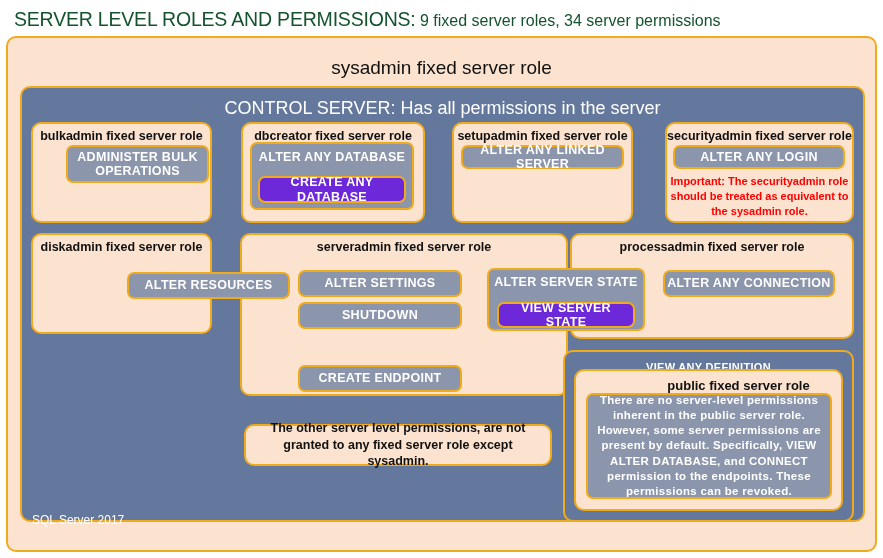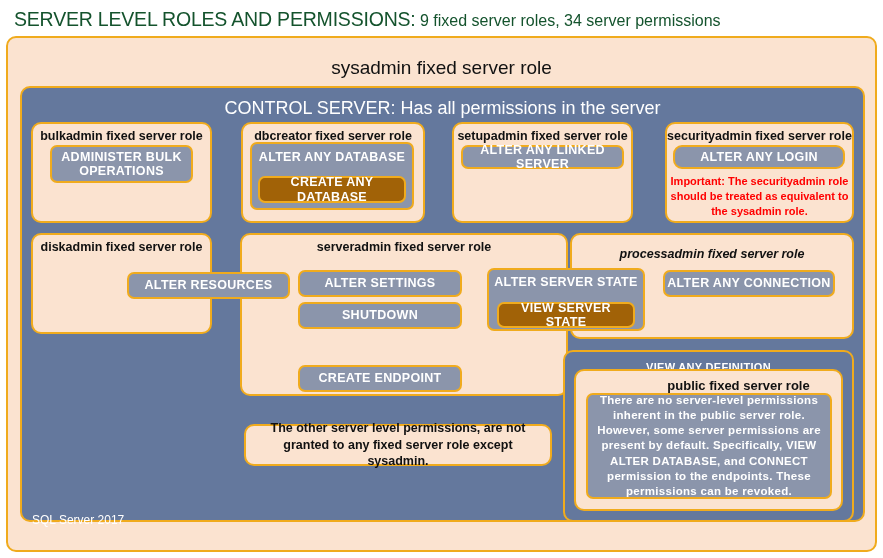--- a/index.html
+++ b/index.html
@@ -15,21 +15,21 @@
 
   
   .peach{background:#fbe3d0;border:2px solid #f0ab1d;border-radius:10px;
          box-sizing:border-box;position:absolute;}
   .slate{background:#64789d;border:2px solid #f0ab1d;border-radius:10px;
          box-sizing:border-box;position:absolute;}
   .perm{background:#8b95ab;border:2px solid #f0ab1d;border-radius:7px;
         box-sizing:border-box;position:absolute;color:#ffffff;
         display:flex;align-items:center;justify-content:center;text-align:center;
         font-size:12.5px;font-weight:bold;letter-spacing:.3px;line-height:1.15;}
-  .perm.dark{background:#a16207;}
+  .perm.dark{background:#6d28d9;}
 
   
   .role-label{position:absolute;width:100%;text-align:center;color:#111111;
               font-size:12.5px;font-weight:bold;}
   .band-label{position:absolute;width:100%;text-align:center;color:#ffffff;
               font-size:18px;}
   .sysadmin-label{position:absolute;width:100%;text-align:center;color:#111111;
                   font-size:19px;}
   .warn{position:absolute;text-align:center;color:#ff0000;font-size:11px;
         font-weight:bold;line-height:1.35;}
@@ -59,58 +59,58 @@
     <div class="sysadmin-label" style="top:19px;">sysadmin fixed server role</div>
   </div>
 
   <div class="slate" style="left:20px;top:86px;width:845px;height:436px;">
     <div class="band-label" style="top:10px;">CONTROL SERVER: Has all permissions in the server</div>
   </div>
 
   <div class="peach" style="left:31px;top:122px;width:181px;height:101px;">
     <div class="role-label" style="top:5px;">bulkadmin fixed server role</div>
   </div>
-  <div class="perm" style="left:50px;top:145px;width:143px;height:38px;">ADMINISTER  BULK OPERATIONS</div>
+  <div class="perm" style="left:66px;top:145px;width:143px;height:38px;">ADMINISTER  BULK OPERATIONS</div>
 
   <div class="peach" style="left:241px;top:122px;width:184px;height:101px;">
     <div class="role-label" style="top:5px;">dbcreator fixed server role</div>
   </div>
   <div class="perm" style="left:250px;top:142px;width:164px;height:68px;
        align-items:flex-start;padding-top:6px;">
     <span>ALTER ANY DATABASE</span>
   </div>
   <div class="perm dark" style="left:258px;top:176px;width:148px;height:27px;">CREATE  ANY DATABASE</div>
 
   <div class="peach" style="left:452px;top:122px;width:181px;height:101px;">
     <div class="role-label" style="top:5px;">setupadmin fixed server role</div>
   </div>
   <div class="perm" style="left:461px;top:145px;width:163px;height:24px;">ALTER ANY LINKED SERVER</div>
 
   <div class="peach" style="left:665px;top:122px;width:189px;height:101px;">
     <div class="role-label" style="top:5px;">securityadmin fixed server role</div>
   </div>
-  <div class="perm" style="left:673px;top:145px;width:172px;height:24px;border-radius:9px;">ALTER ANY LOGIN</div>
+  <div class="perm" style="left:673px;top:145px;width:172px;height:24px;">ALTER ANY LOGIN</div>
   <div class="warn" style="left:667px;top:174px;width:185px;">Important:  The securityadmin role should  be treated as equivalent to the sysadmin role.</div>
 
   <div class="peach" style="left:31px;top:233px;width:181px;height:101px;">
     <div class="role-label" style="top:5px;">diskadmin fixed server role</div>
   </div>
 
   <div class="peach" style="left:240px;top:233px;width:328px;height:163px;">
     <div class="role-label" style="top:5px;">serveradmin fixed server role</div>
   </div>
 
   <div class="perm" style="left:118px;top:272px;width:163px;height:27px;margin-left:9px;">ALTER RESOURCES</div>
 
   <div class="perm" style="left:298px;top:270px;width:164px;height:27px;">ALTER SETTINGS</div>
   <div class="perm" style="left:298px;top:302px;width:164px;height:27px;">SHUTDOWN</div>
   <div class="perm" style="left:298px;top:365px;width:164px;height:27px;">CREATE  ENDPOINT</div>
 
   <div class="peach" style="left:570px;top:233px;width:284px;height:106px;">
-    <div class="role-label" style="top:12px;font-style:italic;">processadmin fixed server role</div>
+    <div class="role-label" style="top:5px;">processadmin fixed server role</div>
   </div>
   <div class="perm" style="left:663px;top:270px;width:172px;height:27px;">ALTER ANY CONNECTION</div>
 
   <div class="perm" style="left:487px;top:268px;width:158px;height:63px;
        align-items:flex-start;padding-top:5px;">
     <span>ALTER SERVER STATE</span>
   </div>
   <div class="perm dark" style="left:497px;top:302px;width:138px;height:26px;">VIEW SERVER STATE</div>
 
   <div class="slate" style="left:563px;top:350px;width:291px;height:172px;">

